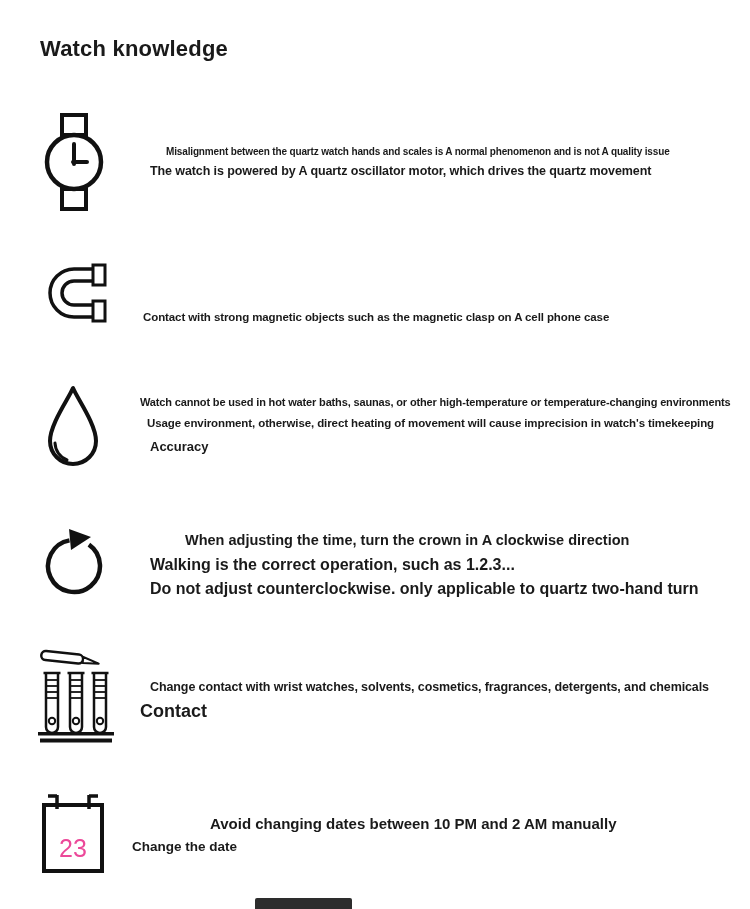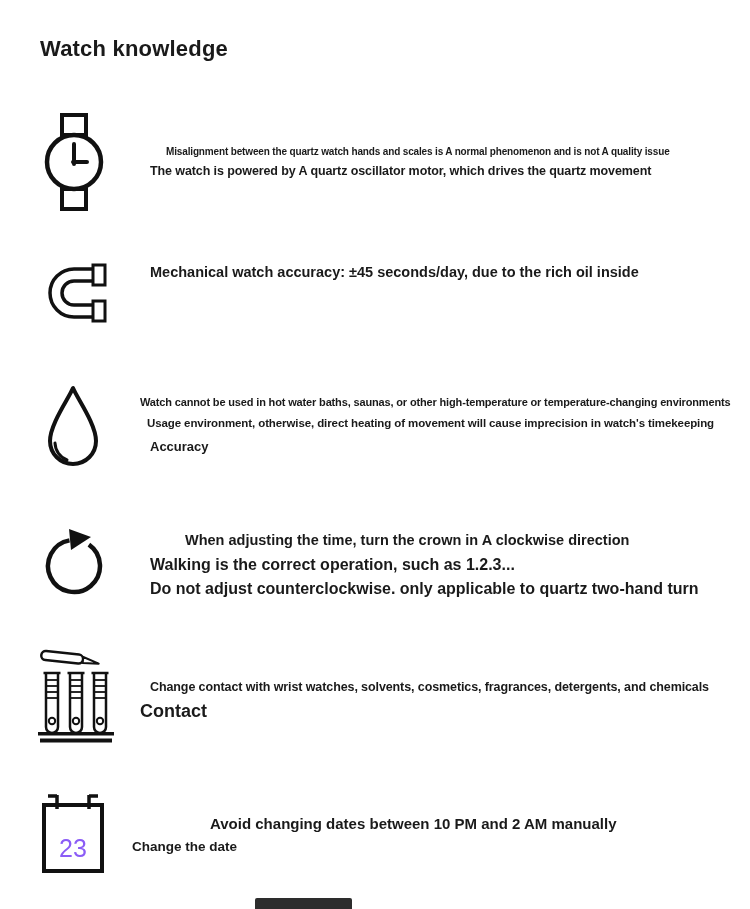--- a/index.html
+++ b/index.html
@@ -16,21 +16,21 @@
   .t125 { font-size:12.5px; letter-spacing:-0.1px; }
   .t135 { font-size:13.5px; }
   .t14  { font-size:16px; }
   .t145 { font-size:14.5px; }
   .t15  { font-size:15px; }
   .t155 { font-size:13px; }
   .t18  { font-size:18px; }
   .icon-box { position:absolute; line-height:0; }
   .cal-num {
     position:absolute; left:44px; top:834px; width:58px; text-align:center;
-    font-size:25px; font-weight:400; color:#8b5cf6;
+    font-size:25px; font-weight:400; color:#ec4899;
   }
   .bottom-bar {
     position:absolute; left:255px; top:898px; width:97px; height:11px;
     border-radius:2px 2px 0 0;
   }
 </style>
 </head>
 <body>
 
 <div class="page">
@@ -48,21 +48,21 @@
   <div class="abs b t105" style="left:166px; top:146px;">Misalignment between the quartz watch hands and scales is A normal phenomenon and is not A quality issue</div>
   <div class="abs b t125" style="left:150px; top:164px;">The watch is powered by A quartz oscillator motor, which drives the quartz movement</div>
 
   <div class="icon-box" style="left:44px; top:263px;">
     <svg width="64" height="60" viewBox="0 0 64 60">
       <path d="M53 6 L30 6 A24 24 0 0 0 30 54 L53 54 L53 42 L30 42 A12 12 0 0 1 30 18 L53 18 Z" fill="#fff" stroke="#111" stroke-width="3.5"></path>
       <rect x="49" y="2" width="12" height="20" fill="#fff" stroke="#111" stroke-width="3"></rect>
       <rect x="49" y="38" width="12" height="20" fill="#fff" stroke="#111" stroke-width="3"></rect>
     </svg>
   </div>
-  <div class="abs b t145" style="left:150px; top:264px;">Mechanical watch accuracy: ±45 seconds/day, due to the rich oil inside</div>
+  <div class="abs b t115" style="left:143px; top:311px;">Contact with strong magnetic objects such as the magnetic clasp on A cell phone case</div>
 
   <div class="icon-box" style="left:40px; top:384px;">
     <svg width="66" height="88" viewBox="0 0 66 88">
       <path d="M33 4 C 29 14 10 40 10 57 A 23 23 0 0 0 56 57 C 56 40 37 14 33 4 Z" fill="#fff" stroke="#111" stroke-width="4" stroke-linejoin="round"></path>
       <path d="M15 59 A 19 19 0 0 0 27 76" fill="none" stroke="#111" stroke-width="3" stroke-linecap="round"></path>
     </svg>
   </div>
   <div class="abs b t108" style="left:140px; top:396px;">Watch cannot be used in hot water baths, saunas, or other high-temperature or temperature-changing environments</div>
   <div class="abs b t115" style="left:147px; top:417px;">Usage environment, otherwise, direct heating of movement will cause imprecision in watch's timekeeping</div>
   <div class="abs b t155" style="left:150px; top:439px;">Accuracy</div>

